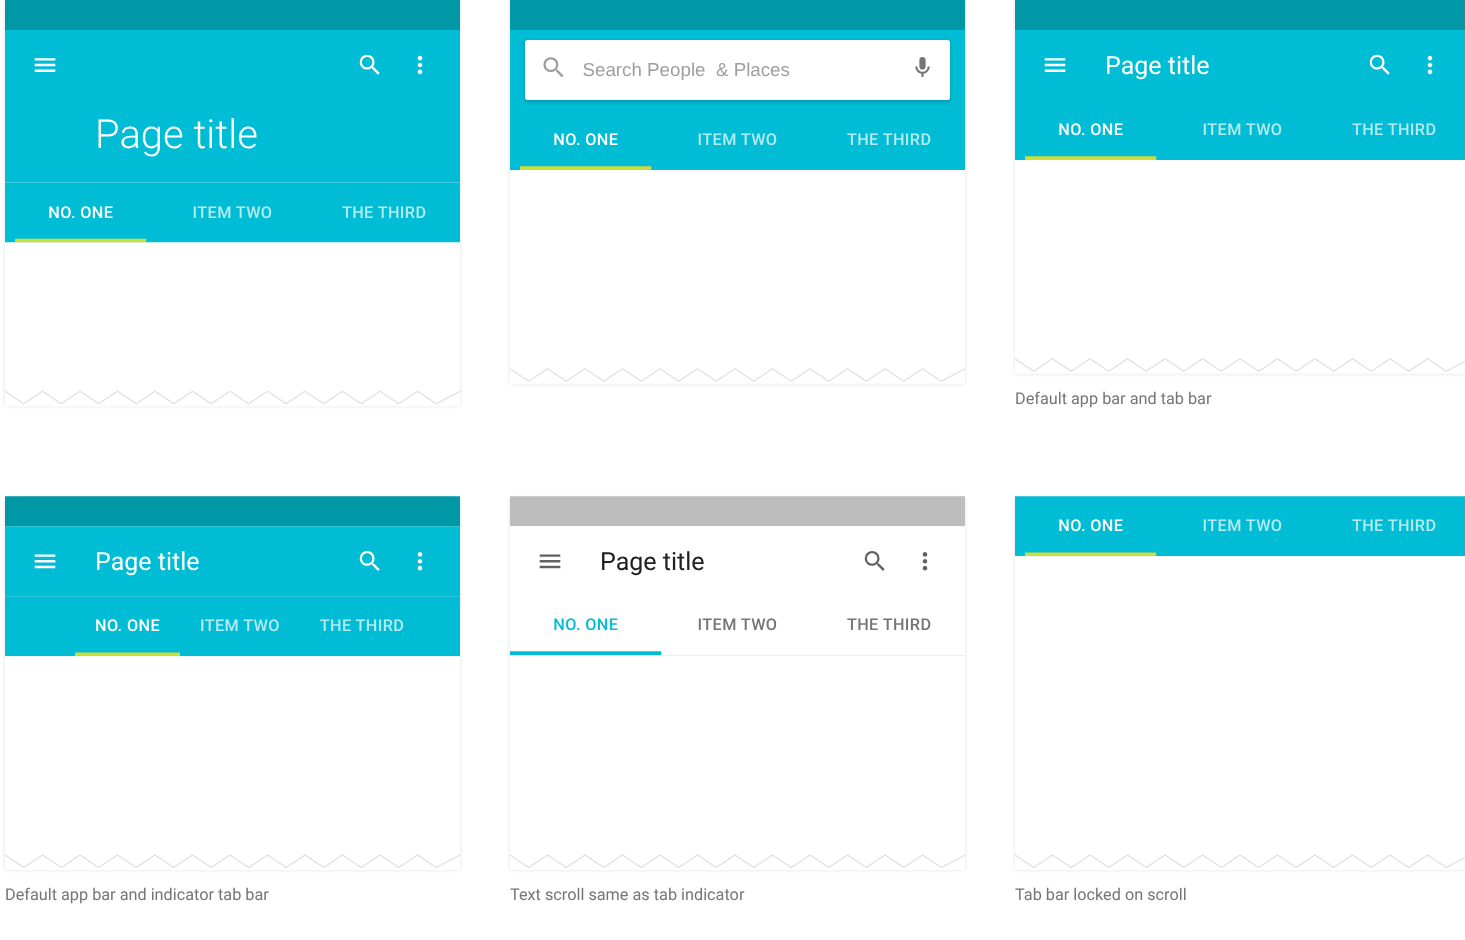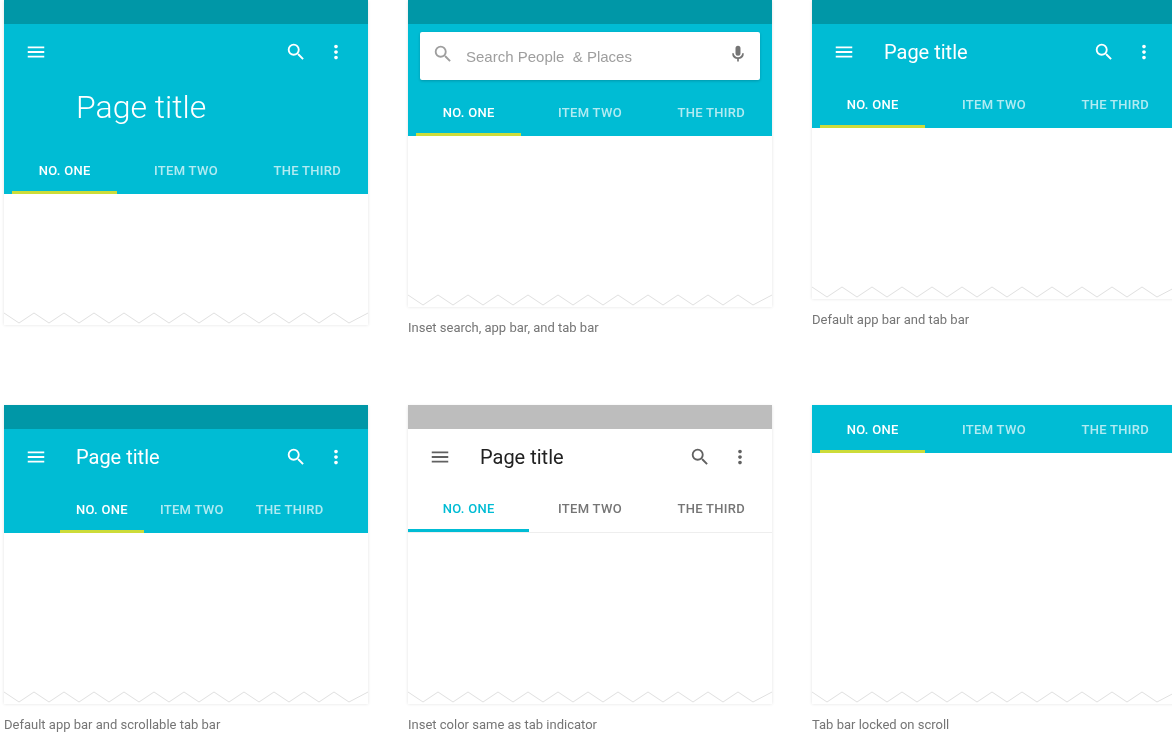--- a/index.html
+++ b/index.html
@@ -223,21 +223,20 @@
         <div class="tab">THE THIRD</div>
       </div>
       <div class="content short">
         <div class="torn">
           <svg viewBox="0 0 364 14" preserveAspectRatio="none">
               <polyline points="0,2 15,12 30,2 45,12 60,2 75,12 90,2 105,12 120,2 135,12 150,2 165,12 180,2 195,12 210,2 225,12 240,2 255,12 270,2 285,12 300,2 315,12 330,2 345,12 364,2" fill="none" stroke="#e0e0e0" stroke-width="1"></polyline>
             </svg>
         </div>
       </div>
     </div>
-    <div class="caption">Inset search, app bar, and tab bar</div>
   </div>
 
   <div class="cell">
     <div class="device">
       <div class="statusbar"></div>
       <div class="appbar">
         <div class="appbar-row">
           <div class="icon-btn">
             <svg width="22" height="22" viewBox="0 0 24 24">
                 <path d="M3 18h18v-2H3v2zm0-5h18v-2H3v2zm0-7v2h18V6H3z"></path>
@@ -301,21 +300,21 @@
         <div class="tab">THE THIRD</div>
       </div>
       <div class="content short">
         <div class="torn">
           <svg viewBox="0 0 364 14" preserveAspectRatio="none">
               <polyline points="0,2 15,12 30,2 45,12 60,2 75,12 90,2 105,12 120,2 135,12 150,2 165,12 180,2 195,12 210,2 225,12 240,2 255,12 270,2 285,12 300,2 315,12 330,2 345,12 364,2" fill="none" stroke="#e0e0e0" stroke-width="1"></polyline>
             </svg>
         </div>
       </div>
     </div>
-    <div class="caption">Default app bar and scrollable tab bar</div>
+    <div class="caption">Default app bar and indicator tab bar</div>
   </div>
 
   <div class="cell">
     <div class="device light">
       <div class="statusbar"></div>
       <div class="appbar">
         <div class="appbar-row">
           <div class="icon-btn">
             <svg width="22" height="22" viewBox="0 0 24 24">
                 <path d="M3 18h18v-2H3v2zm0-5h18v-2H3v2zm0-7v2h18V6H3z"></path>
@@ -340,21 +339,21 @@
         <div class="tab">THE THIRD</div>
       </div>
       <div class="content short">
         <div class="torn">
           <svg viewBox="0 0 364 14" preserveAspectRatio="none">
               <polyline points="0,2 15,12 30,2 45,12 60,2 75,12 90,2 105,12 120,2 135,12 150,2 165,12 180,2 195,12 210,2 225,12 240,2 255,12 270,2 285,12 300,2 315,12 330,2 345,12 364,2" fill="none" stroke="#e0e0e0" stroke-width="1"></polyline>
             </svg>
         </div>
       </div>
     </div>
-    <div class="caption">Inset color same as tab indicator</div>
+    <div class="caption">Text scroll same as tab indicator</div>
   </div>
 
   <div class="cell">
     <div class="device">
       <div class="tabs">
         <div class="tab active">NO. ONE</div>
         <div class="tab">ITEM TWO</div>
         <div class="tab">THE THIRD</div>
       </div>
       <div class="content tall">

